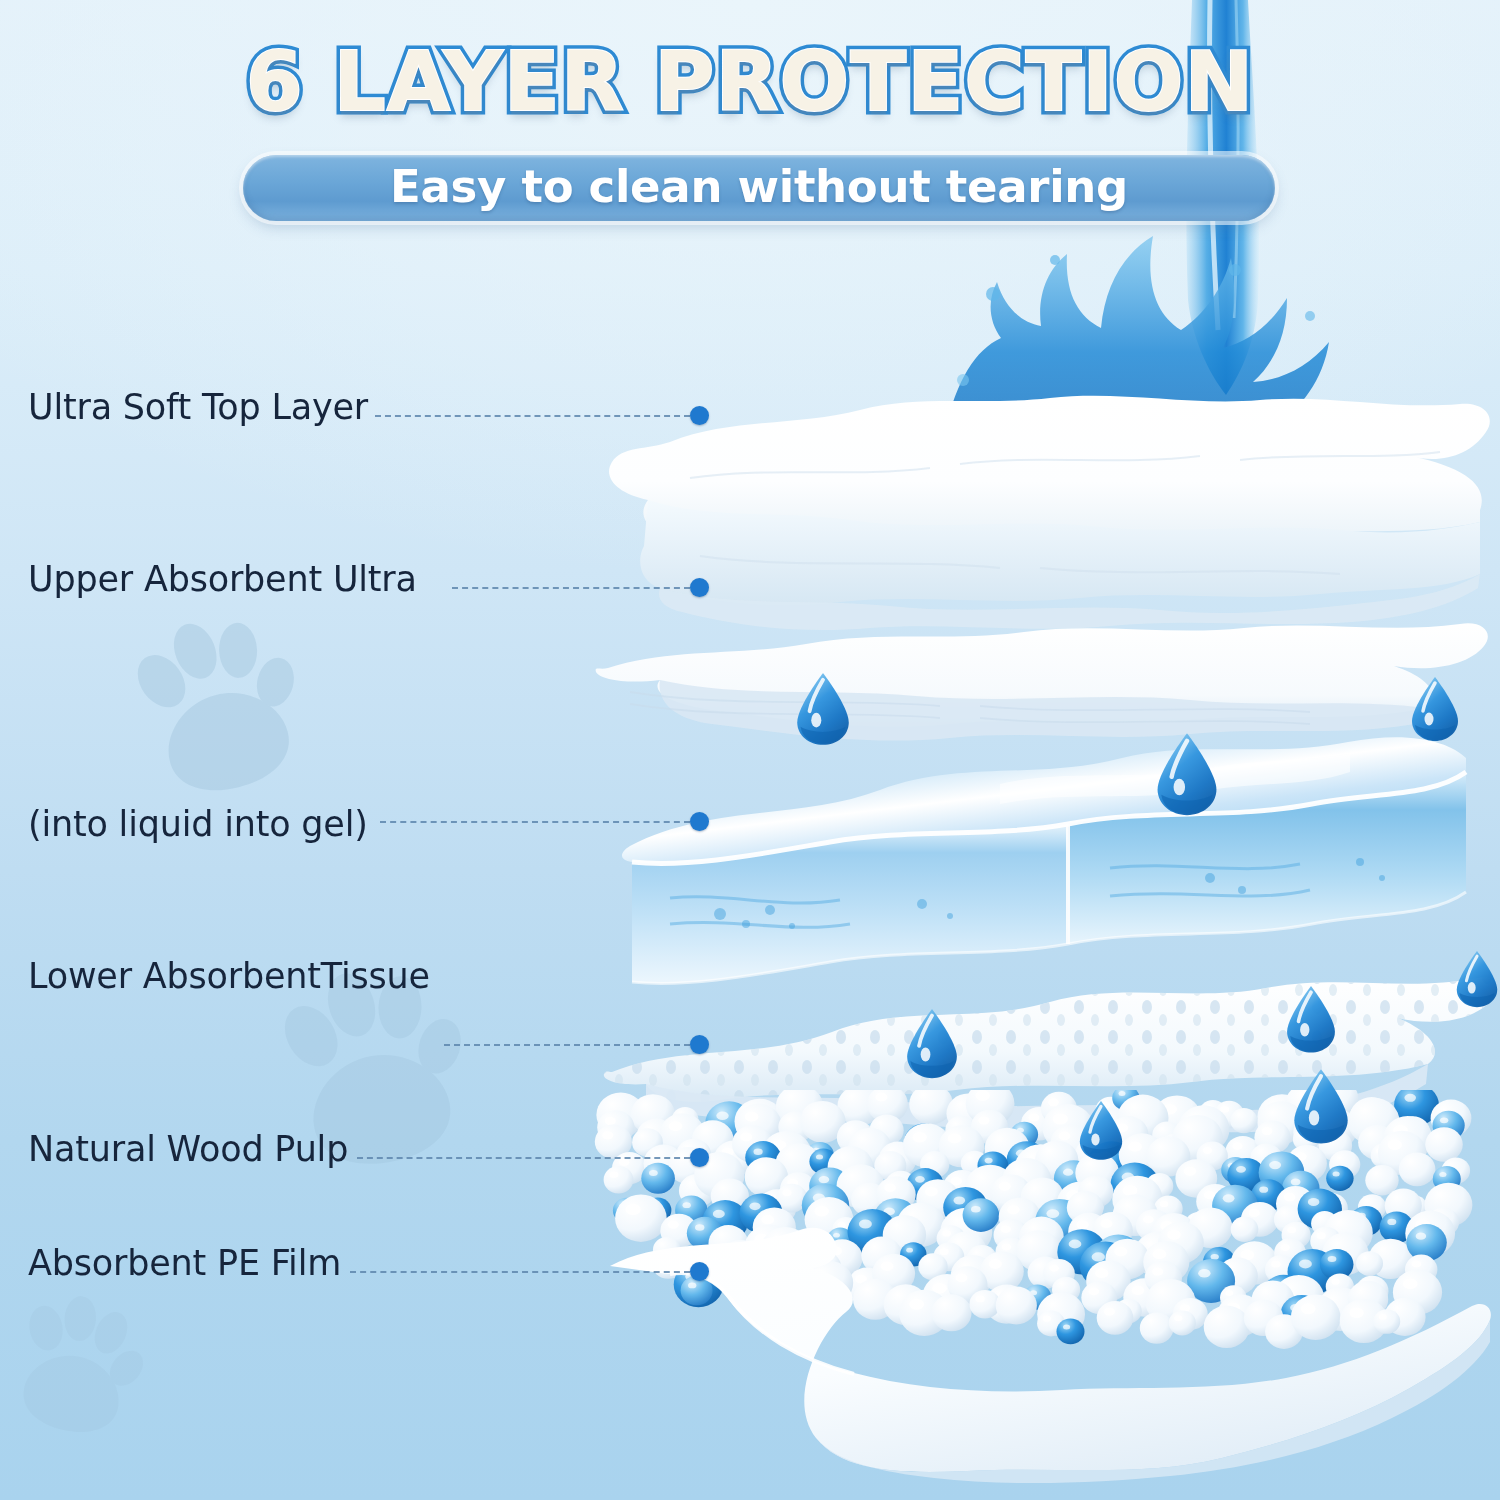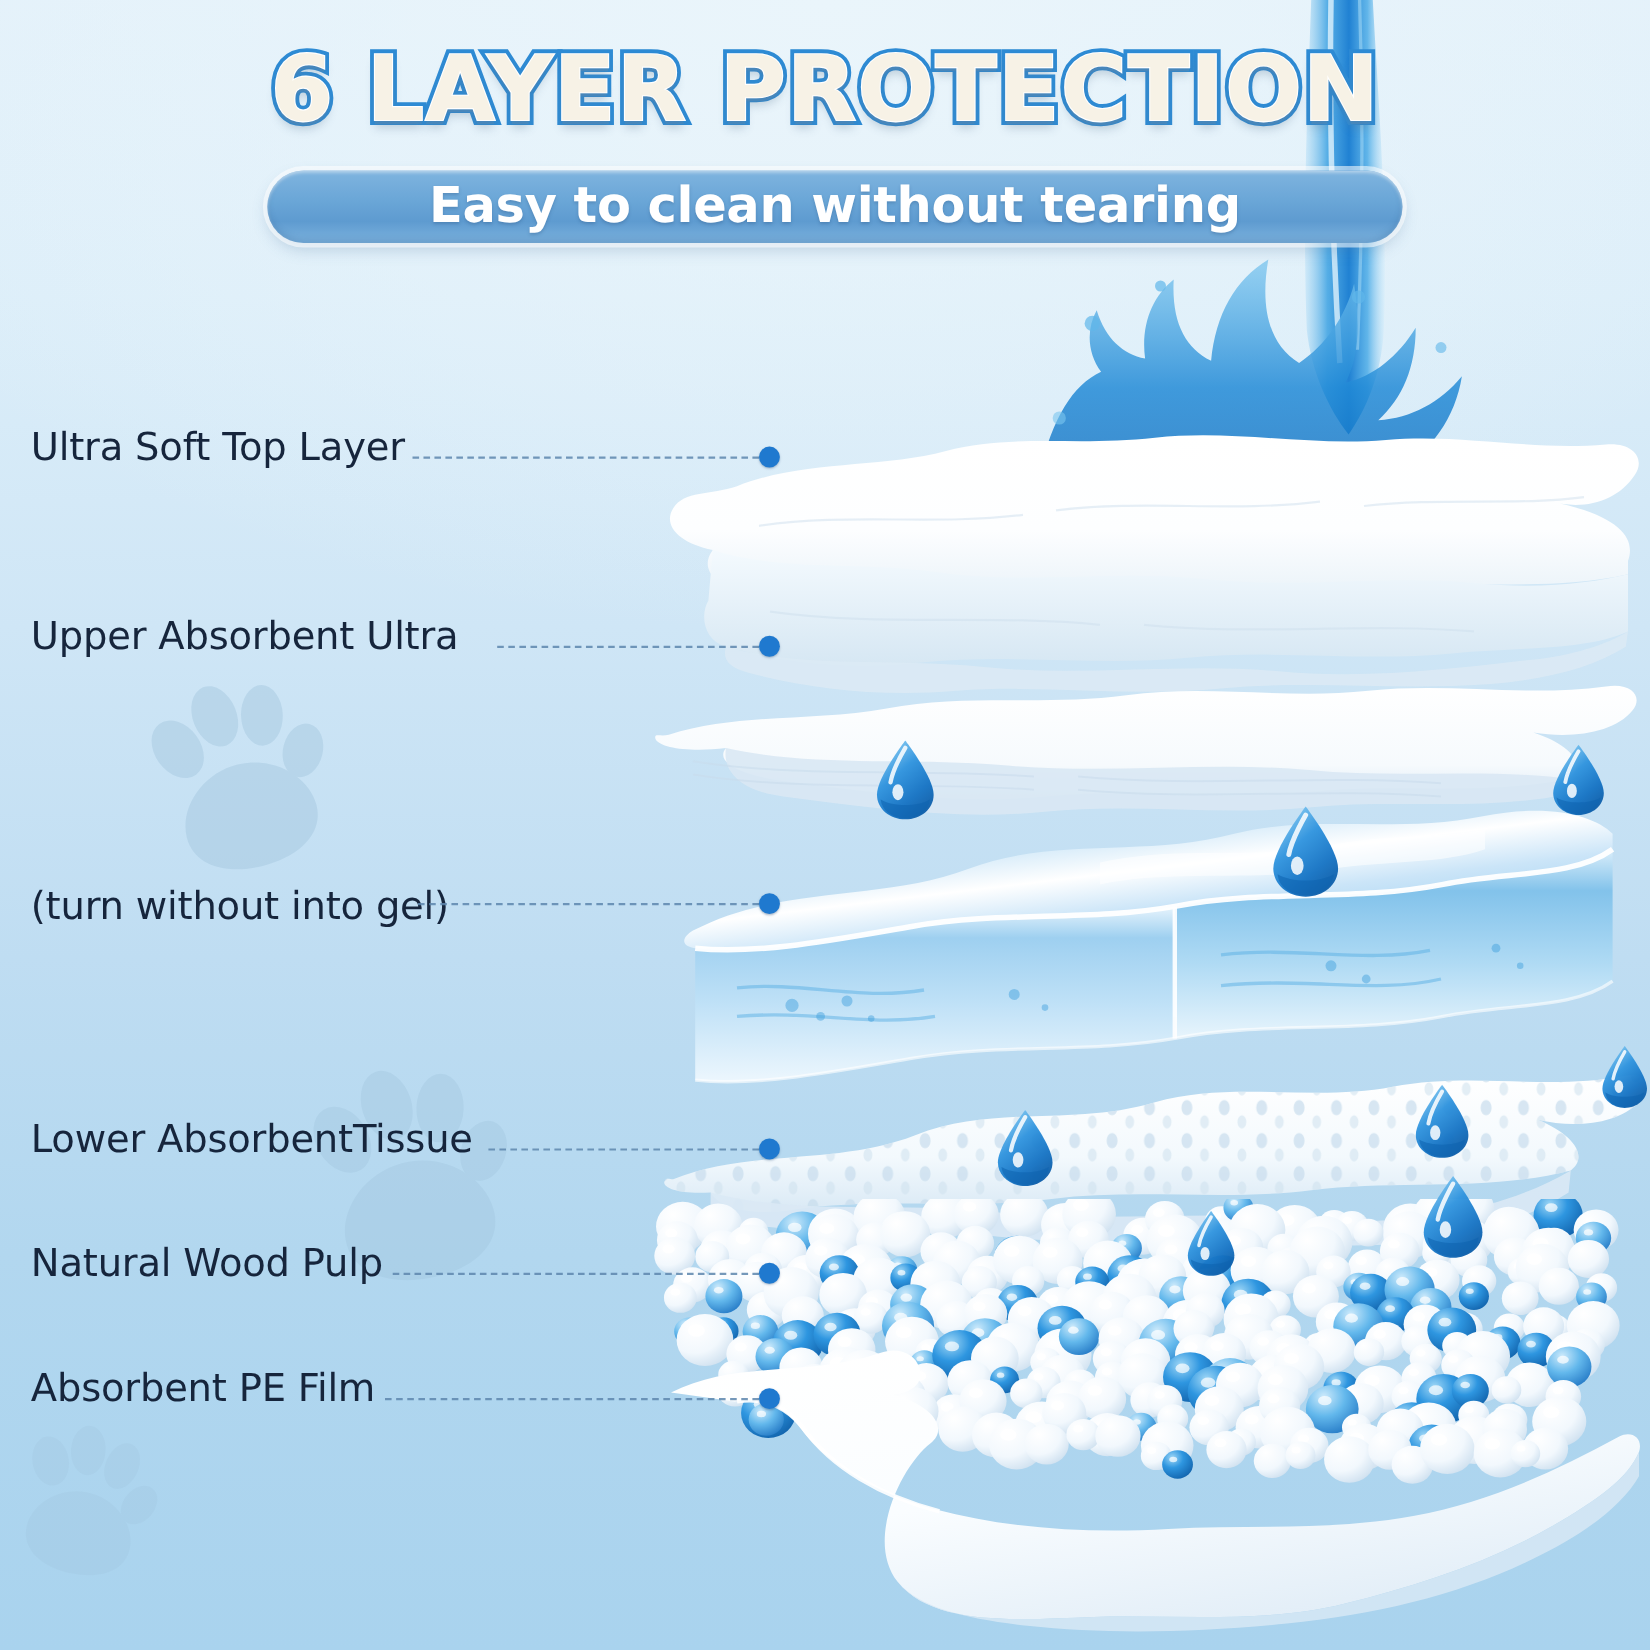--- a/index.html
+++ b/index.html
@@ -940,24 +940,24 @@
   </div>
 
   <div id="labels">
   <div class="label" style="left:28px;top:386px;"><span>Ultra Soft Top Layer</span></div>
   <div class="leader" style="left:375px;top:415px;width:315px;"></div>
   <div class="leader-dot" style="left:690px;top:406px;background:#1F79CF;"></div>
   <div class="label" style="left:28px;top:558px;"><span>Upper Absorbent Ultra</span></div>
   <div class="leader" style="left:452px;top:587px;width:238px;"></div>
   <div class="leader-dot" style="left:690px;top:578px;background:#1F79CF;"></div>
   <div class="label" style="left:28px;top:760px;"><br>
-       <span>(turn without into gel)</span></div>
+       <span>(into liquid into gel)</span></div>
   <div class="leader" style="left:380px;top:821px;width:310px;"></div>
   <div class="leader-dot" style="left:690px;top:812px;background:#1F79CF;"></div>
-  <div class="label" style="left:28px;top:1015px;"><span>Lower AbsorbentTissue</span></div>
+  <div class="label" style="left:28px;top:955px;"><span>Lower AbsorbentTissue</span></div>
   <div class="leader" style="left:444px;top:1044px;width:246px;"></div>
   <div class="leader-dot" style="left:690px;top:1035px;background:#1F79CF;"></div>
   <div class="label" style="left:28px;top:1128px;"><span>Natural Wood Pulp</span></div>
   <div class="leader" style="left:357px;top:1157px;width:333px;"></div>
   <div class="leader-dot" style="left:690px;top:1148px;background:#1F79CF;"></div>
   <div class="label" style="left:28px;top:1242px;"><span>Absorbent PE Film</span></div>
   <div class="leader" style="left:350px;top:1271px;width:340px;"></div>
   <div class="leader-dot" style="left:690px;top:1262px;background:#1F79CF;"></div>
     </div>
 

